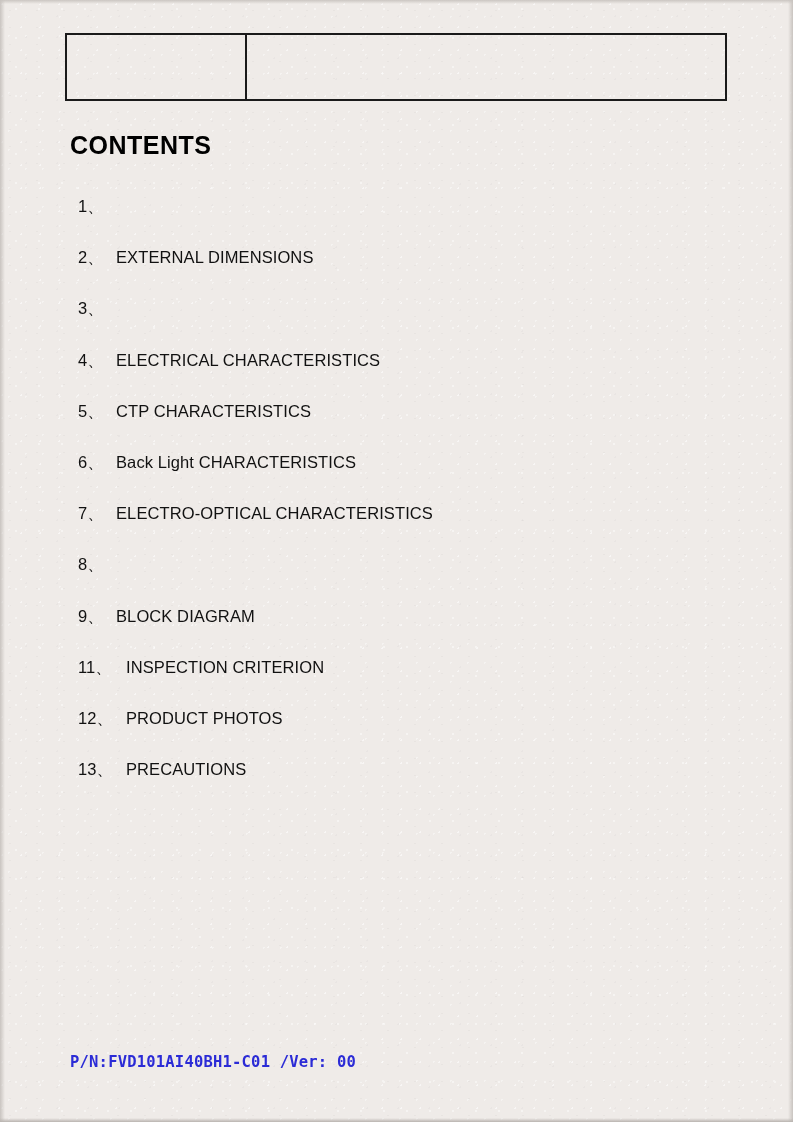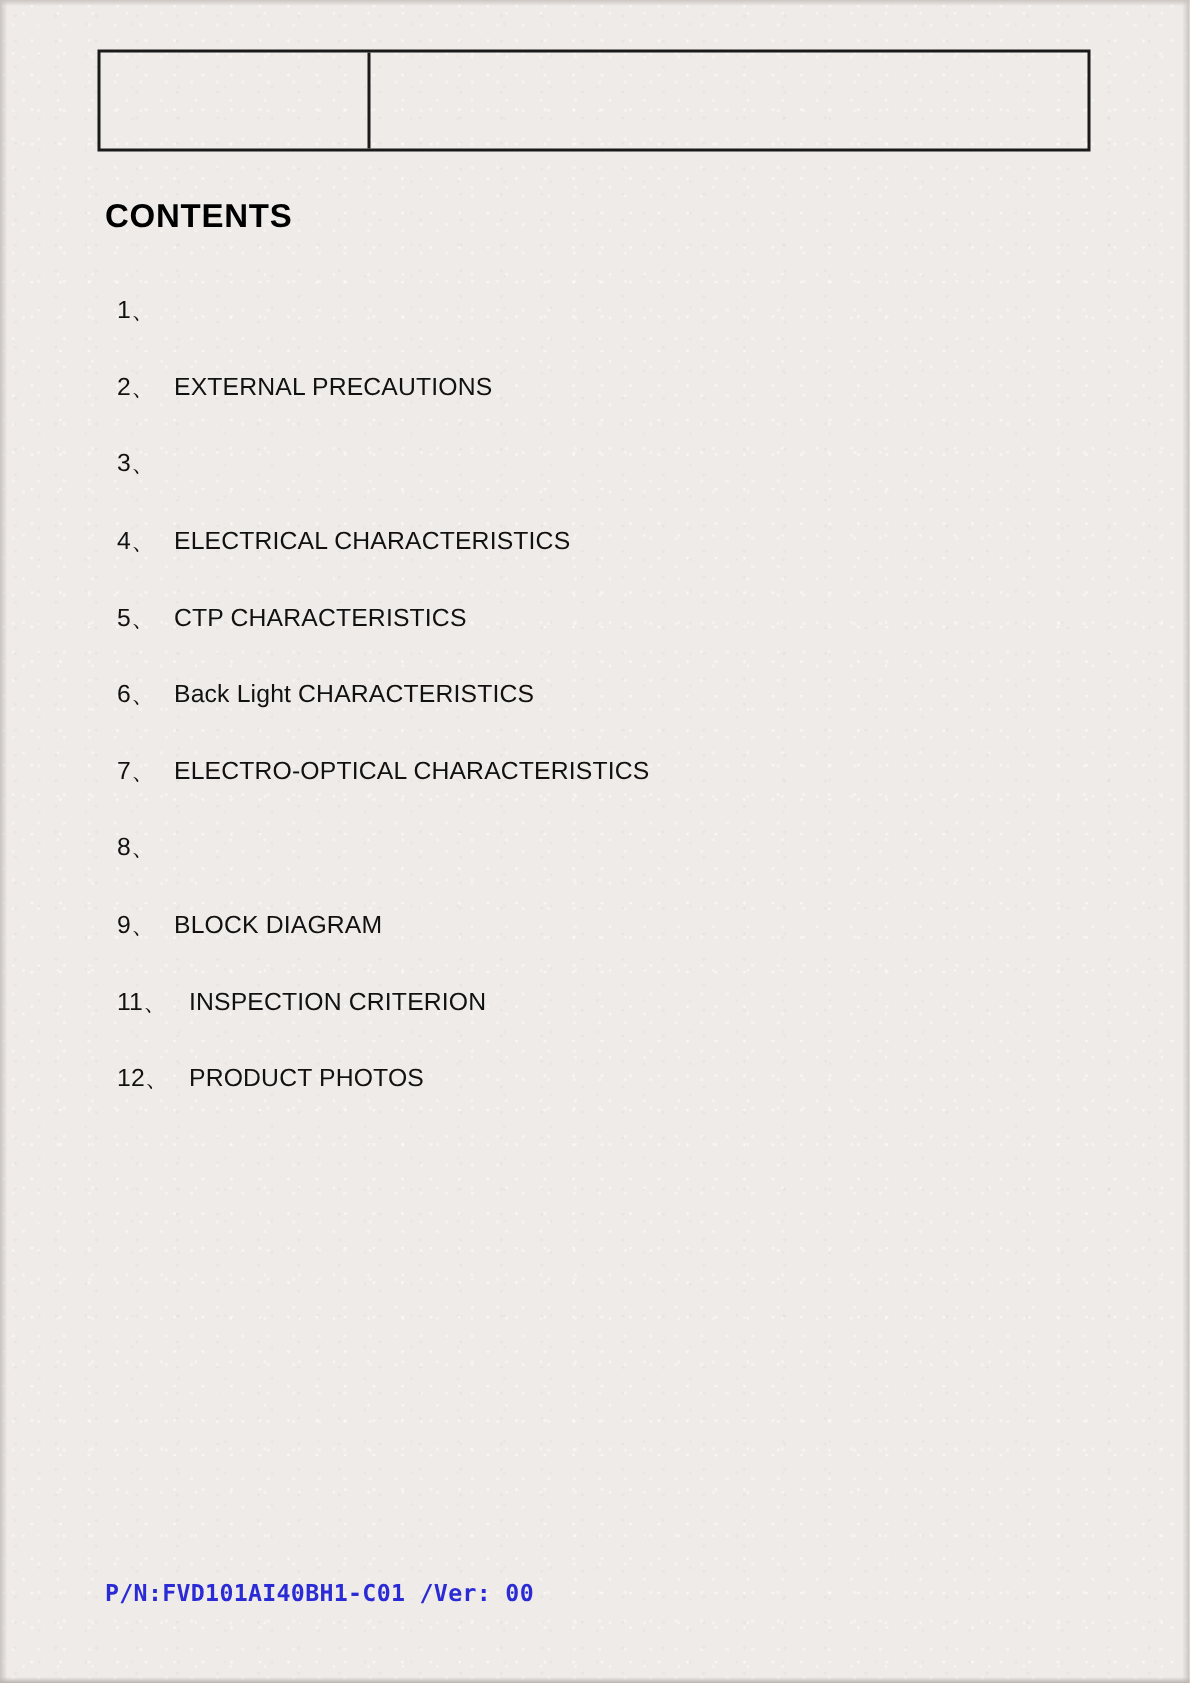--- a/index.html
+++ b/index.html
@@ -88,21 +88,21 @@
     font-size: 12px;
     padding: 4px 6px;
     color: #1a1a1a;
     white-space: pre-wrap;
   }
 
   .contents-title {
     position: absolute;
     left: 70px;
     top: 131px;
-    font-size: 22px;
+    font-size: 25px;
     font-weight: bold;
     letter-spacing: 0.5px;
     color: #000;
   }
 
   .toc {
     position: absolute;
     left: 78px;
     top: 196px;
     width: 640px;
@@ -158,21 +158,21 @@
   <div class="contents-title">CONTENTS</div>
 
   <div class="toc">
 
     <div class="toc-item">
       <span class="toc-num">1、</span>
     </div>
 
     <div class="toc-item">
       <span class="toc-num">2、</span>
-      <span class="toc-label">EXTERNAL PRECAUTIONS</span>
+      <span class="toc-label">EXTERNAL DIMENSIONS</span>
     </div>
 
     <div class="toc-item">
       <span class="toc-num">3、</span>
     </div>
 
     <div class="toc-item">
       <span class="toc-num">4、</span>
       <span class="toc-label">ELECTRICAL CHARACTERISTICS</span>
     </div>
@@ -205,18 +205,22 @@
     <div class="toc-item wide">
       <span class="toc-num">11、</span>
       <span class="toc-label">INSPECTION CRITERION</span>
     </div>
 
     <div class="toc-item wide">
       <span class="toc-num">12、</span>
       <span class="toc-label">PRODUCT PHOTOS</span>
     </div>
 
+    <div class="toc-item wide">
+      <span class="toc-num">13、</span>
+      <span class="toc-label">PRECAUTIONS</span>
+    </div>
 
   </div>
 
   <div class="footer-pn">P/N:FVD101AI40BH1-C01 /Ver: 00</div>
 
 </div>
 
 </body></html>

